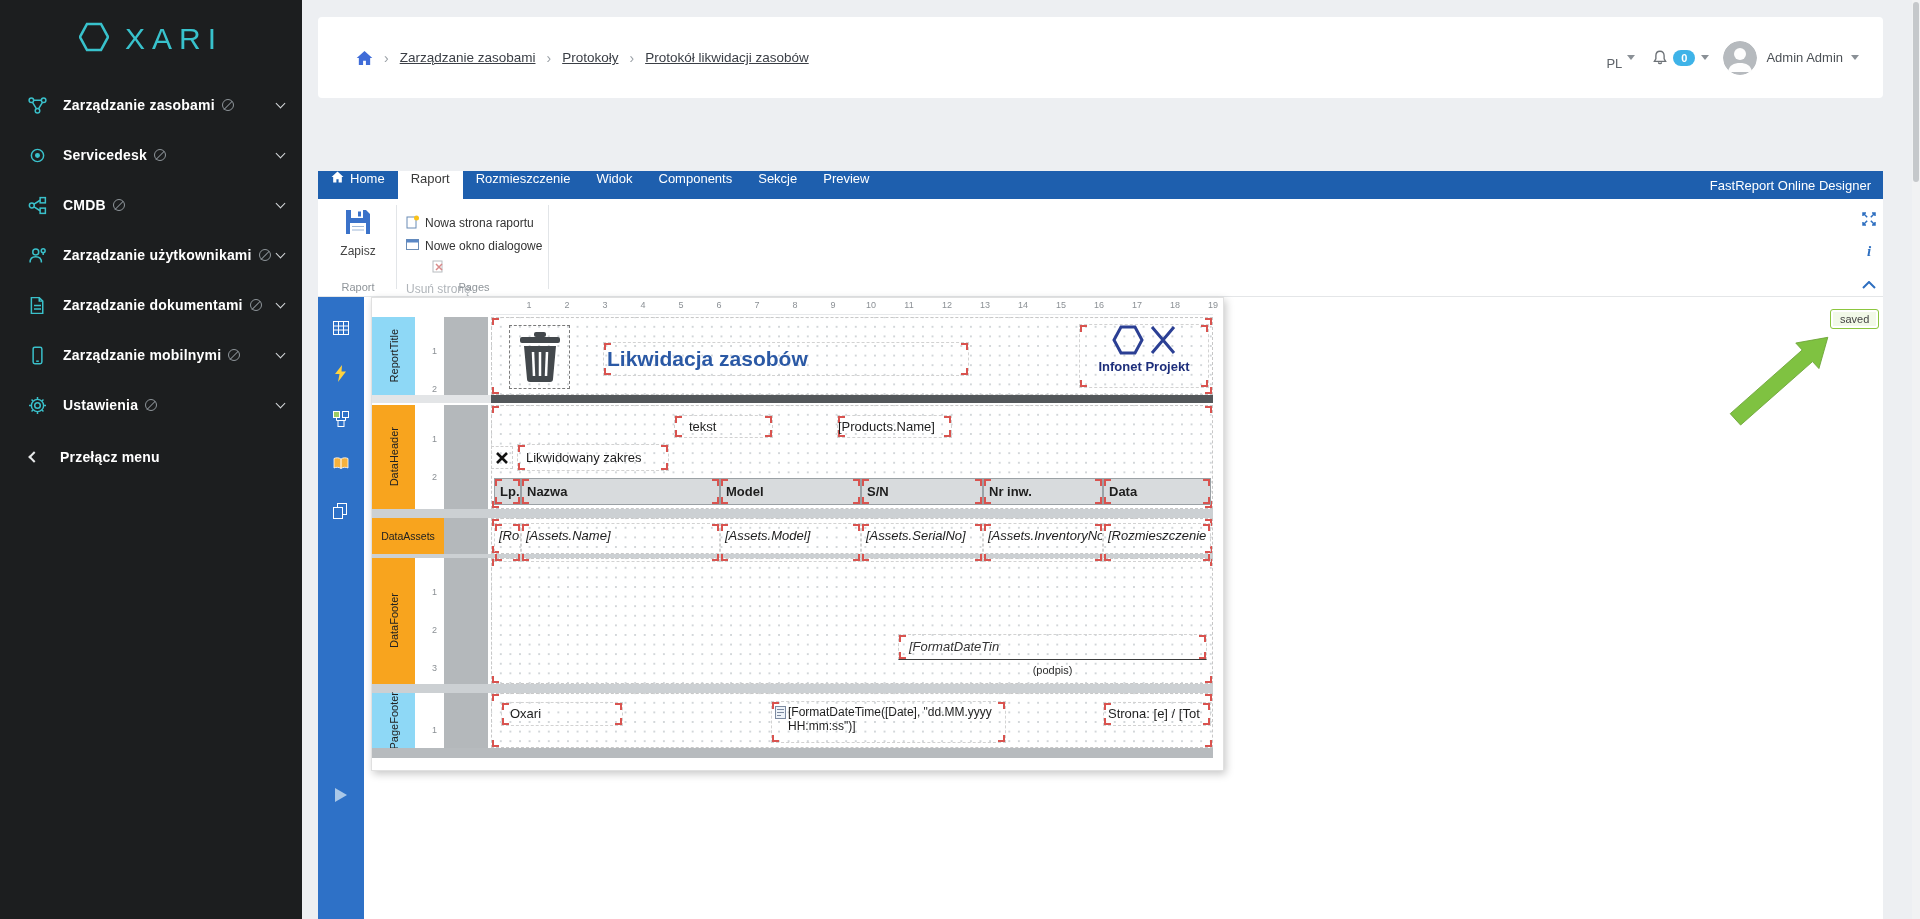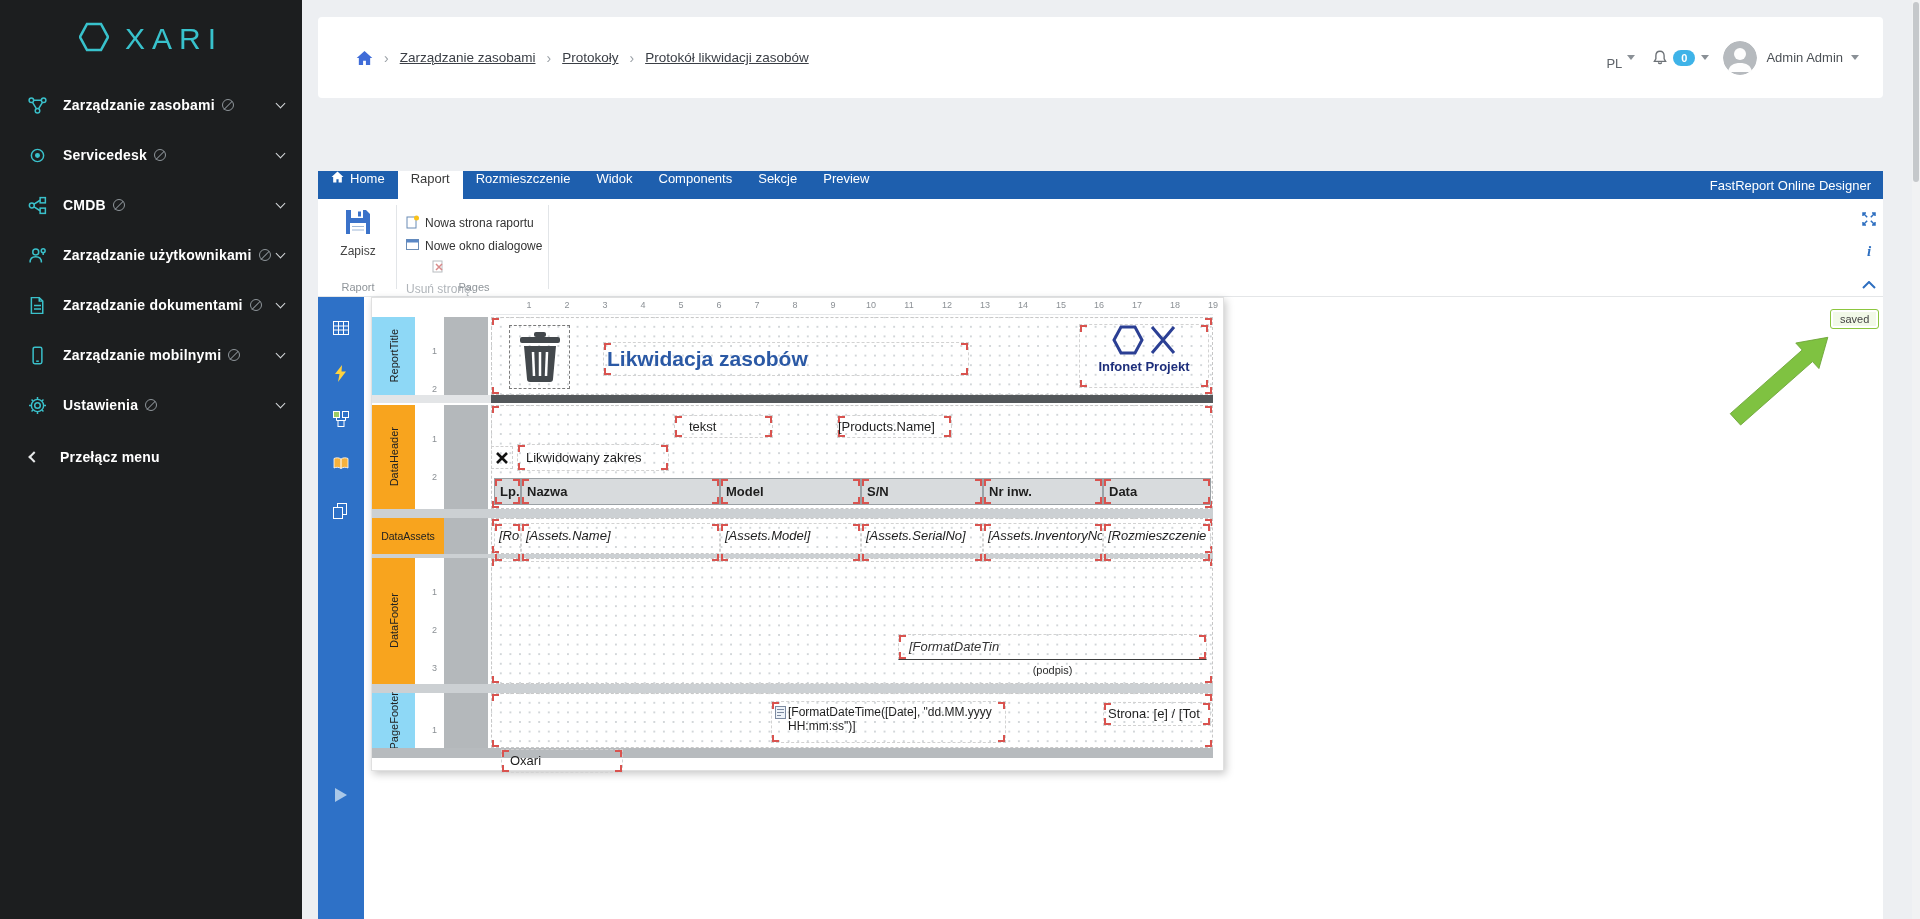--- a/index.html
+++ b/index.html
@@ -109,21 +109,21 @@
   .f-tekst { left:302px; top:117px; width:99px; height:23px; line-height:21px; padding-left:14px; }
   .f-products { left:465px; top:117px; width:115px; height:23px; line-height:21px; text-align:left; }
   .f-x { position:absolute; left:119px; top:148px; width:22px; height:23px; border:1px dashed #cfcfcf; display:flex; align-items:center; justify-content:center; cursor:pointer; }
   .f-range { left:145px; top:146px; width:152px; height:27px; line-height:25px; padding-left:8px; }
   .hcell { top:180px; height:27px; background-color:#d8dbdd; border:1px solid #9ba1a5; font-weight:700; line-height:25px; padding-left:5px; color:#1d1d1d; }
   .dcell { top:225px; height:39px; line-height:23px; padding-left:4px;font-style:italic; }
   .c0{left:122px;width:27px} .c1{left:149px;width:199px} .c2{left:348px;width:141px}
   .c3{left:489px;width:122px} .c4{left:611px;width:120px} .c5{left:731px;width:108px}
   .f-dfdate { left:526px; top:336px; width:309px; height:26px; line-height:24px; padding-left:10px; font-style:italic; border-bottom:1px solid #3c3c3c; color:#333; }
   .f-podpis { position:absolute; left:526px; top:366px; width:309px; text-align:center; font-size:11px; color:#2b2b2b; }
-  .f-pfleft { left:129px; top:404px; width:122px; height:24px; line-height:22px; padding-left:8px;margin-top:47px; }
+  .f-pfleft { left:129px; top:404px; width:122px; height:24px; line-height:22px; padding-left:8px; }
   .f-pfcenter { left:399px; top:403px; width:235px; height:42px; font-size:12px; line-height:14px; padding:3px 2px 0 16px; white-space:normal; }
   .f-pfcenter .cicon { position:absolute; left:3px; top:4px; }
   .f-pfright { left:731px; top:404px; width:108px; height:24px; line-height:22px; padding-left:4px; }
 
   
   .saved { position:absolute; left:1512px; top:138px; padding:3px 9px; background:#f2f9e8; border:1px solid #8cc63f; border-radius:3px; font-size:11px; color:#444; box-shadow:0 0 0 2px #fff inset; }
   .arrow { position:absolute; left:1398px; top:162px; }
 
   
   .sbar { position:absolute; left:1912px; top:0; width:8px; height:919px; background:#f1f2f3; }

